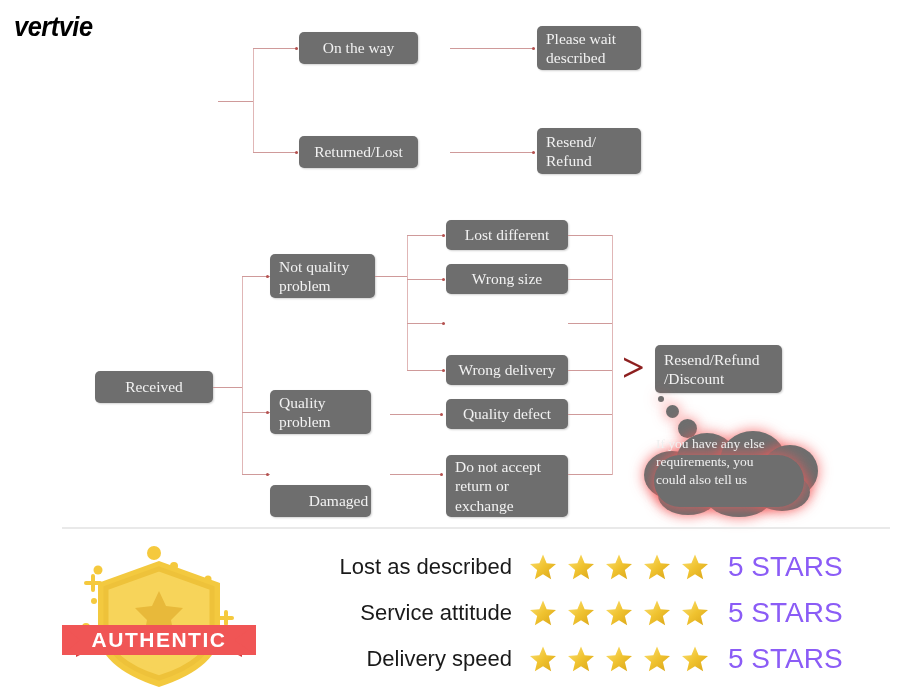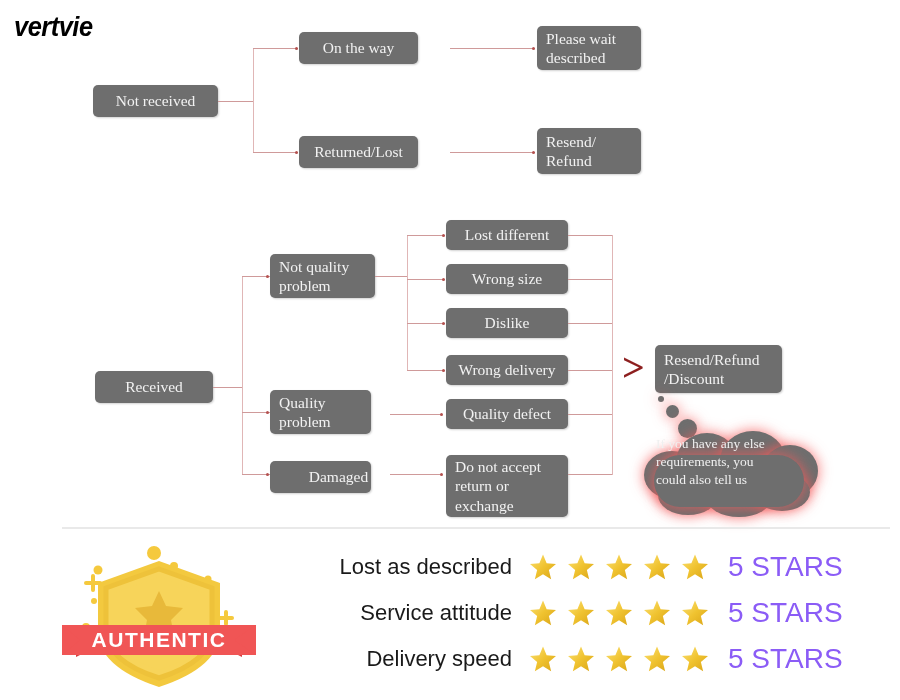--- a/index.html
+++ b/index.html
@@ -104,23 +104,20 @@
   }
   .star{width:30px;height:30px;display:block;}
 </style>
 </head>
 <body>
 
 <div id="stage">
 
   <div class="logo">vertvie</div>
 
-  <div class="node center" style="left:93px;top:85px;width:125px;height:32px;">
-    <span>Not received</span>
-  </div>
 
   <div class="hline" style="left:218px;top:101px;width:36px;"></div>
   <div class="vline" style="left:253px;top:48px;height:104px;"></div>
 
   <div class="hline" style="left:253px;top:48px;width:45px;"></div>
   <div class="dot" style="left:295px;top:47px;"></div>
   <div class="node center" style="left:299px;top:32px;width:119px;height:32px;">
     <span>On the way</span>
   </div>
   <div class="hline" style="left:450px;top:48px;width:85px;"></div>
@@ -166,23 +163,20 @@
   </div>
 
   <div class="hline" style="left:407px;top:279px;width:38px;"></div>
   <div class="dot" style="left:442px;top:278px;"></div>
   <div class="node center" style="left:446px;top:264px;width:122px;height:30px;">
     <span>Wrong size</span>
   </div>
 
   <div class="hline" style="left:407px;top:323px;width:38px;"></div>
   <div class="dot" style="left:442px;top:322px;"></div>
-  <div class="node center" style="left:446px;top:308px;width:122px;height:30px;">
-    <span>Dislike</span>
-  </div>
 
   <div class="hline" style="left:407px;top:370px;width:38px;"></div>
   <div class="dot" style="left:442px;top:369px;"></div>
   <div class="node center" style="left:446px;top:355px;width:122px;height:30px;">
     <span>Wrong delivery</span>
   </div>
 
   <div class="hline" style="left:242px;top:412px;width:28px;"></div>
   <div class="dot" style="left:266px;top:411px;"></div>
   <div class="node left" style="left:270px;top:390px;width:101px;height:44px;">
@@ -190,21 +184,21 @@
 problem</span>
   </div>
   <div class="hline" style="left:390px;top:414px;width:52px;"></div>
   <div class="dot" style="left:440px;top:413px;"></div>
   <div class="node center" style="left:446px;top:399px;width:122px;height:30px;">
     <span>Quality defect</span>
   </div>
 
   <div class="hline" style="left:242px;top:474px;width:28px;"></div>
   <div class="dot" style="left:266px;top:473px;"></div>
-  <div class="node center" style="left:270px;top:461px;width:101px;height:32px;padding-left:36px;">
+  <div class="node center" style="left:270px;top:485px;width:101px;height:32px;padding-left:36px;">
     <span>Damaged</span>
   </div>
   <div class="hline" style="left:390px;top:474px;width:52px;"></div>
   <div class="dot" style="left:440px;top:473px;"></div>
   <div class="node left" style="left:446px;top:443px;width:122px;height:62px;margin-top:12px;">
     <span style="white-space:pre-line">Do not accept
 return or
 exchange</span>
   </div>
 

